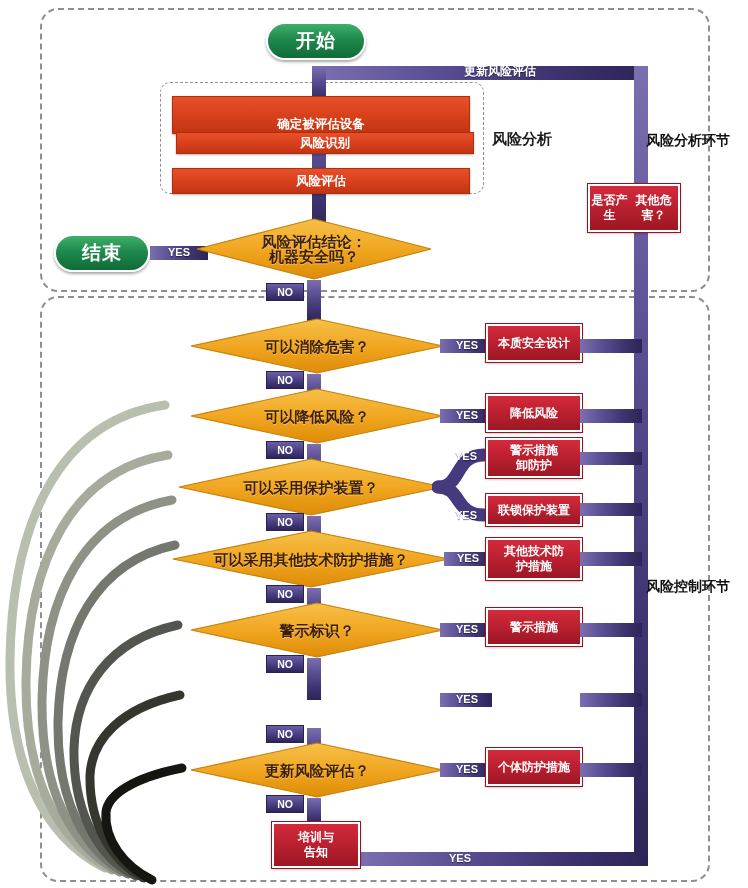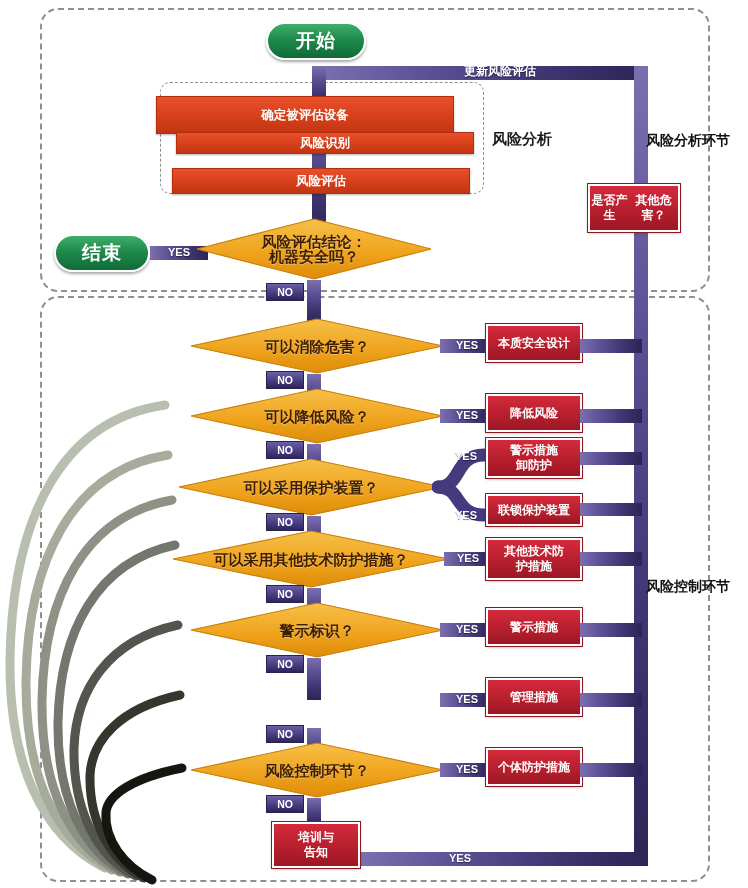--- a/index.html
+++ b/index.html
@@ -127,21 +127,21 @@
 
   <div class="yes" style="left:420px;top:62px;width:160px;height:18px;font-size:12px;color:#fff;">更新风险评估</div>
 
   <div class="pipe-h" style="left:312px;top:66px;width:14px;height:40px;"></div>
   <div class="pipe-h" style="left:312px;top:106px;width:14px;height:130px;"></div>
 
   <div class="node term" style="left:266px;top:22px;width:100px;height:38px;">
     <span>开始</span>
   </div>
 
-  <div class="node redbar" style="left:156px;top:96px;width:298px;height:38px;">
+  <div class="node redbar" style="left:172px;top:96px;width:298px;height:38px;align-items:flex-end;">
     <span>确定被评估设备</span>
   </div>
   <div class="node redbar" style="left:176px;top:132px;width:298px;height:22px;">
     <span>风险识别</span>
   </div>
   <div class="node redbar" style="left:172px;top:168px;width:298px;height:26px;">
     <span>风险评估</span>
   </div>
 
   <div class="grouplabel" style="left:492px;top:130px;">风险分析</div>
@@ -283,34 +283,31 @@
   <div class="node crimson" style="left:486px;top:608px;width:96px;height:38px;">
     <span>警示措施</span>
   </div>
   <div class="pipe" style="left:580px;top:623px;width:62px;height:14px;"></div>
 
   <div class="pipe-h" style="left:307px;top:658px;width:14px;height:42px;"></div>
   <div class="nobox" style="left:266px;top:655px;width:36px;height:16px;">NO</div>
 
   <div class="pipe" style="left:440px;top:693px;width:52px;height:14px;"></div>
   <div class="yes" style="left:442px;top:690px;width:50px;height:18px;">YES</div>
-  <div class="node crimson" style="left:486px;top:678px;width:96px;height:38px;">
-    <span>管理措施</span>
-  </div>
   <div class="pipe" style="left:580px;top:693px;width:62px;height:14px;"></div>
 
   <div class="pipe-h" style="left:307px;top:728px;width:14px;height:42px;"></div>
   <div class="nobox" style="left:266px;top:725px;width:36px;height:16px;">NO</div>
 
   <div class="diamond" style="left:190px;top:742px;width:254px;height:56px;">
     <svg class="dshape" viewBox="0 0 254 56" preserveAspectRatio="none">
       <polygon points="127,1 253,28 127,55 1,28" fill="url(#og1)" stroke="#c87f06" stroke-width="1.2"></polygon>
     </svg>
     <div class="dlabel">
-        <div>风险控制环节？</div>
+        <div>更新风险评估？</div>
       </div>
   </div>
   <div class="pipe" style="left:440px;top:763px;width:52px;height:14px;"></div>
   <div class="yes" style="left:442px;top:760px;width:50px;height:18px;">YES</div>
   <div class="node crimson" style="left:486px;top:748px;width:96px;height:38px;">
     <span>个体防护措施</span>
   </div>
   <div class="pipe" style="left:580px;top:763px;width:62px;height:14px;"></div>
 
   <div class="pipe-h" style="left:307px;top:798px;width:14px;height:28px;"></div>

